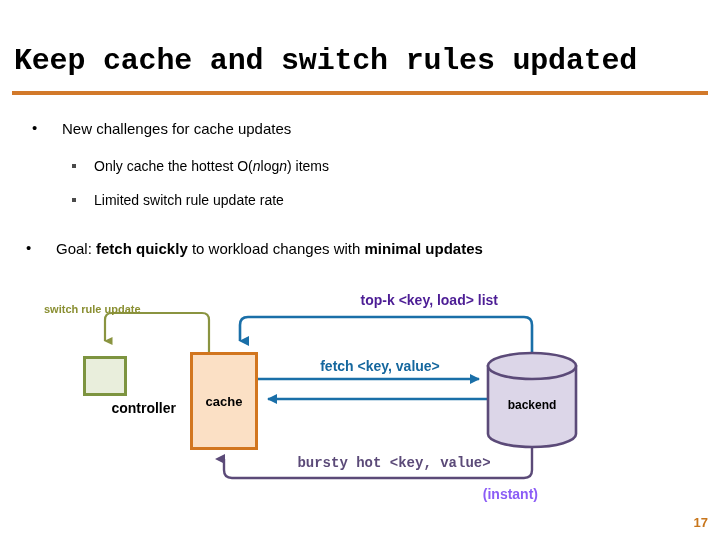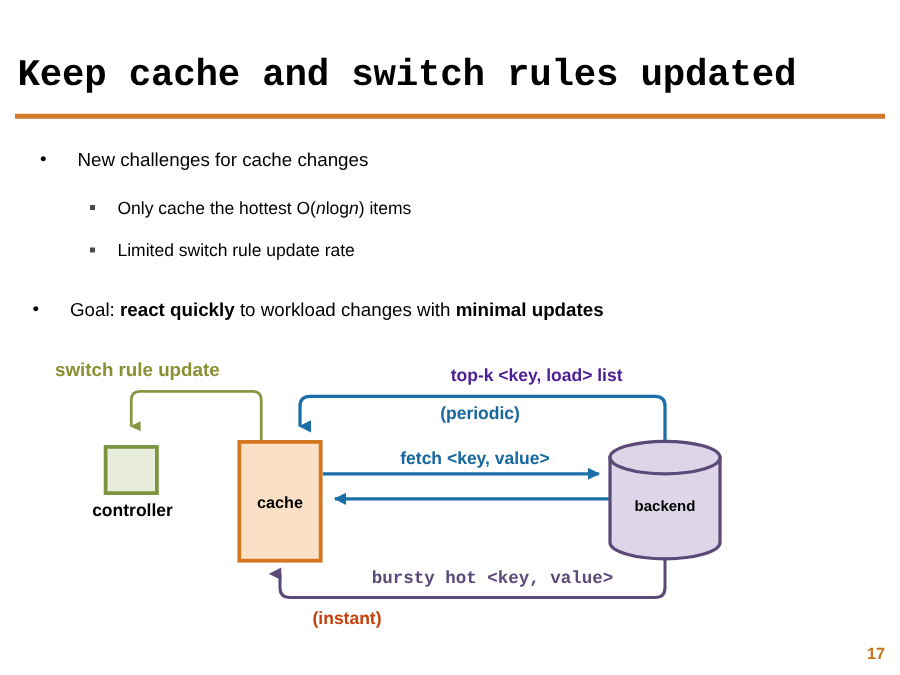--- a/index.html
+++ b/index.html
@@ -90,21 +90,21 @@
     height: 40px;
     background: #e9eedc;
     border: 3px solid #7d9440;
     box-sizing: border-box;
   }
   #controller-label {
     position: absolute;
     left: 36px;
     top: 400px;
     width: 140px;
-    text-align: center;
+    text-align: right;
     font-size: 14px;
     font-weight: bold;
     color: #000000;
   }
   #cache-box {
     position: absolute;
     left: 190px;
     top: 352px;
     width: 68px;
     height: 98px;
@@ -134,22 +134,22 @@
   }
 
   
   .edge-label {
     position: absolute;
     font-weight: bold;
     white-space: nowrap;
   }
   #lbl-switch-rule {
     left: 44px;
-    top: 288px;
-    font-size: 15px;
+    top: 303px;
+    font-size: 11px;
     color: #8a8f32;
   }
   #lbl-topk {
     left: 270px;
     top: 292px;
     width: 228px;
     text-align: right;
     font-size: 14px;
     color: #4c1d95;
   }
@@ -175,23 +175,23 @@
     width: 288px;
     text-align: center;
     font-size: 14px;
     color: #5b4a78;
     font-family: Liberation Mono, monospace;
   }
   #lbl-instant {
     left: 250px;
     top: 486px;
     width: 288px;
-    text-align: left;
-    font-size: 14px;
-    color: #c2410c;
+    text-align: right;
+    font-size: 14px;
+    color: #8b5cf6;
   }
 
   
   #page-number {
     position: absolute;
     right: 12px;
     top: 515px;
     font-size: 13px;
     font-weight: bold;
     color: #c8761c;
@@ -208,36 +208,36 @@
 </head>
 <body>
 
 <div id="slide">
 
   <div id="title">Keep cache and switch rules updated</div>
   <div id="title-rule"></div>
 
   <div class="bullet-l1" style="left:32px; top:120px;">
     <span class="dot">•</span>
-    <span class="txt">New challenges for cache changes</span>
+    <span class="txt">New challenges for cache updates</span>
   </div>
 
   <div class="bullet-l2" style="left:72px; top:158px;">
     <span class="sq"></span>
     <span class="txt">Only cache the hottest O(<span class="ital">n</span>log<span class="ital">n</span>) items</span>
   </div>
 
   <div class="bullet-l2" style="left:72px; top:192px;">
     <span class="sq"></span>
     <span class="txt">Limited switch rule update rate</span>
   </div>
 
   <div class="bullet-l1" style="left:26px; top:240px;">
     <span class="dot">•</span>
-    <span class="txt">Goal: <span class="bold">react quickly</span> to workload changes with <span class="bold">minimal updates</span></span>
+    <span class="txt">Goal: <span class="bold">fetch quickly</span> to workload changes with <span class="bold">minimal updates</span></span>
   </div>
 
   <svg id="edges" viewBox="0 0 720 540">
     <defs>
       <marker id="ah-olive" markerWidth="9" markerHeight="9" refX="4.5" refY="7.5" orient="auto" markerUnits="userSpaceOnUse">
         <path d="M0.5,0 L8.5,0 L4.5,8.5 Z" fill="#8a9440"></path>
       </marker>
       <marker id="ah-blue-down" markerWidth="11" markerHeight="11" refX="5.5" refY="9" orient="auto" markerUnits="userSpaceOnUse">
         <path d="M0.5,0 L10.5,0 L5.5,10 Z" fill="#1a6fa8"></path>
       </marker>
@@ -281,20 +281,19 @@
   <div id="controller-box"></div>
   <div id="controller-label">controller</div>
 
   <div id="cache-box"></div>
   <div id="cache-label">cache</div>
 
   <div id="backend-label">backend</div>
 
   <div class="edge-label" id="lbl-switch-rule">switch rule update</div>
   <div class="edge-label" id="lbl-topk">top-k &lt;key, load&gt; list</div>
-  <div class="edge-label" id="lbl-periodic">(periodic)</div>
   <div class="edge-label" id="lbl-fetch">fetch &lt;key, value&gt;</div>
   <div class="edge-label" id="lbl-bursty">bursty hot &lt;key, value&gt;</div>
   <div class="edge-label" id="lbl-instant">(instant)</div>
 
   <div id="page-number">17</div>
 
 </div>
 
 </body></html>

